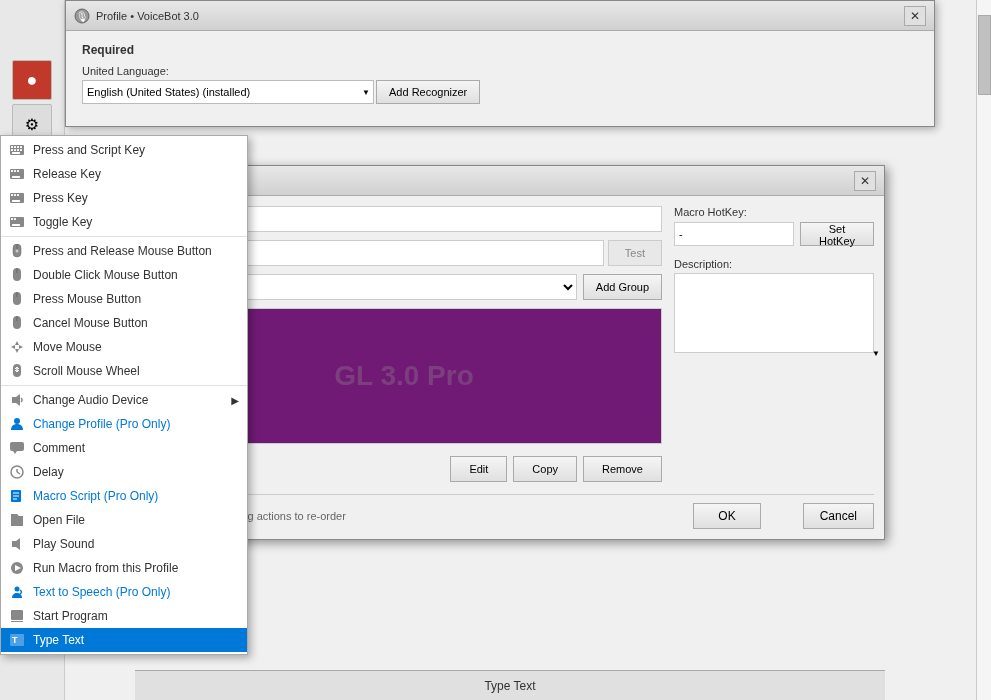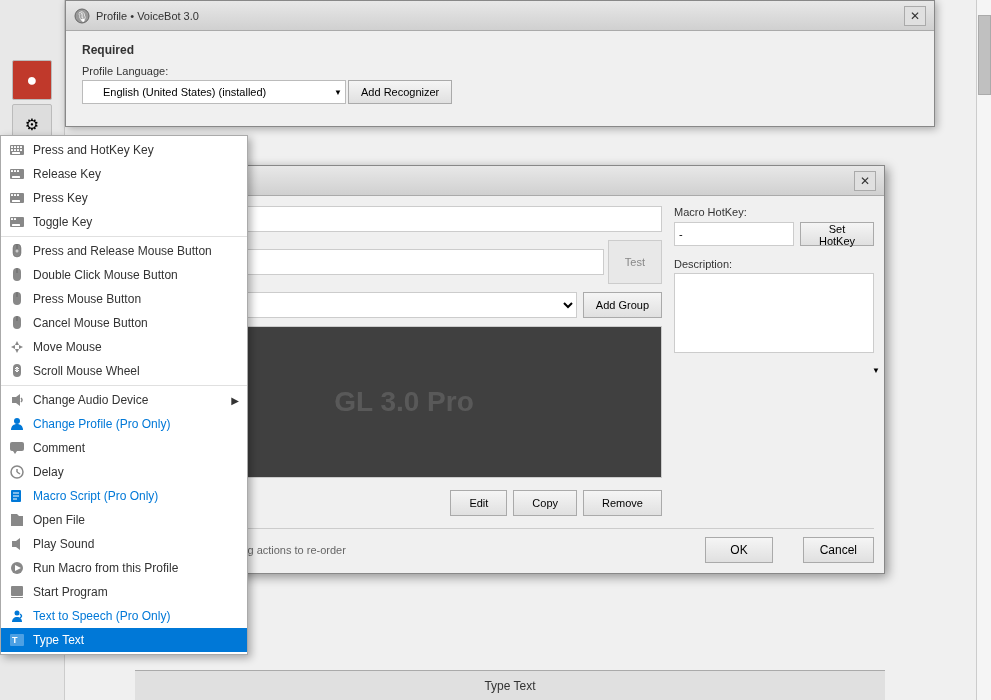--- a/index.html
+++ b/index.html
@@ -109,23 +109,23 @@
       align-items: center;
       justify-content: center;
       cursor: pointer;
       font-size: 11px;
     }
 
     .dropdown {
       height: 24px;
       border: 1px solid #bbb;
       background: white;
-      padding: 0 20px;
-      font-size: 11px;
-      width: 264px;
+      padding: 0 4px;
+      font-size: 11px;
+      width: 292px;
       appearance: none;
     }
 
     .dropdown-wrapper {
       position: relative;
       display: inline-block;
     }
 
     .dropdown-arrow {
       position: absolute;
@@ -278,21 +278,21 @@
     }
 
     .command-input-row {
       display: flex;
       align-items: center;
       gap: 4px;
       font-size: 11px;
     }
 
     .test-btn {
-      height: 44px;
+      height: 26px;
       padding: 0 16px;
       border: 1px solid #ccc;
       background: #e8e8e8;
       cursor: pointer;
       font-size: 11px;
       color: #888;
     }
 
     .group-row {
       display: flex;
@@ -313,22 +313,22 @@
       height: 26px;
       padding: 0 12px;
       border: 1px solid #aaa;
       background: linear-gradient(to bottom, #f5f5f5, #e0e0e0);
       cursor: pointer;
       font-size: 11px;
     }
 
     .actions-area {
       border: 1px solid #ccc;
-      background: #404040;
-      height: 152px;
+      background: #701a75;
+      height: 136px;
       position: relative;
     }
 
     .watermark {
       position: absolute;
       top: 50%;
       left: 50%;
       transform: translate(-50%, -50%);
       color: rgba(150,150,150,0.3);
       font-size: 28px;
@@ -394,21 +394,21 @@
     }
 
     .drag-hint {
       font-size: 11px;
       color: #666;
       margin-left: 8px;
     }
 
     .vb-footer-right {
       display: flex;
-      gap: 2px;
+      gap: 14px;
     }
 
     .ok-btn {
       height: 26px;
       padding: 0 24px;
       border: 1px solid #aaa;
       background: linear-gradient(to bottom, #f5f5f5, #e0e0e0);
       cursor: pointer;
       font-size: 12px;
     }
@@ -558,21 +558,21 @@
           <text x="8" y="12" text-anchor="middle" fill="white" font-size="10">🎙</text>
         </svg>
     </span>
     <span>Profile • VoiceBot 3.0</span>
     <div class="close-btn">✕</div>
   </div>
   <div class="profile-content">
     <div class="section-label">Required</div>
     <div class="form-row">
       <div class="field-group">
-        <div class="field-label">Profile Language:</div>
+        <div class="field-label">United Language:</div>
         <div class="field-row">
           <div class="dropdown-wrapper">
             <select class="dropdown">
               <option>English (United States) (installed)</option>
             </select>
             <span class="dropdown-arrow">▼</span>
           </div>
           <button class="btn">Add Recognizer</button>
         </div>
       </div>
@@ -653,21 +653,21 @@
           <rect x="4" y="1" width="2" height="2" fill="white" rx="0.5"></rect>
           <rect x="7" y="1" width="2" height="2" fill="white" rx="0.5"></rect>
           <rect x="10" y="1" width="2" height="2" fill="white" rx="0.5"></rect>
           <rect x="1" y="4" width="2" height="2" fill="white" rx="0.5"></rect>
           <rect x="4" y="4" width="2" height="2" fill="white" rx="0.5"></rect>
           <rect x="7" y="4" width="2" height="2" fill="white" rx="0.5"></rect>
           <rect x="10" y="4" width="2" height="2" fill="white" rx="0.5"></rect>
           <rect x="2" y="7" width="8" height="2" fill="white" rx="0.5"></rect>
         </svg>
     </span>
-    <span>Press and HotKey Key</span>
+    <span>Press and Script Key</span>
   </div>
   <div class="menu-item">
     <span class="menu-item-icon">
       <svg width="14" height="10" viewBox="0 0 14 10">
           <rect x="0" y="0" width="14" height="10" rx="1" fill="#888"></rect>
           <rect x="1" y="1" width="2" height="2" fill="white" rx="0.5"></rect>
           <rect x="4" y="1" width="2" height="2" fill="white" rx="0.5"></rect>
           <rect x="7" y="1" width="2" height="2" fill="white" rx="0.5"></rect>
           <rect x="2" y="7" width="8" height="2" fill="white" rx="0.5"></rect>
         </svg>
@@ -825,39 +825,39 @@
   </div>
   <div class="menu-item">
     <span class="menu-item-icon">
       <svg width="14" height="14" viewBox="0 0 14 14">
           <circle cx="7" cy="7" r="6" fill="#888"></circle>
           <polygon points="5,4 11,7 5,10" fill="white"></polygon>
         </svg>
     </span>
     <span>Run Macro from this Profile</span>
   </div>
-  <div class="menu-item">
-    <span class="menu-item-icon">
-      <svg width="14" height="14" viewBox="0 0 14 14">
-          <rect x="1" y="1" width="12" height="10" rx="1" fill="#888"></rect>
-          <rect x="1" y="12" width="12" height="1" fill="#888"></rect>
-        </svg>
-    </span>
-    <span>Start Program</span>
-  </div>
   <div class="menu-item blue-text">
     <span class="menu-item-icon">
       <svg width="14" height="14" viewBox="0 0 14 14">
           <circle cx="7" cy="4" r="2.5" fill="#0078d7"></circle>
           <path d="M2 13c0-3 2-5 5-5s5 2 5 5" fill="#0078d7"></path>
           <path d="M10 5Q13 7 10 9" fill="none" stroke="#0078d7" stroke-width="1.5"></path>
         </svg>
     </span>
     <span>Text to Speech (Pro Only)</span>
   </div>
+  <div class="menu-item">
+    <span class="menu-item-icon">
+      <svg width="14" height="14" viewBox="0 0 14 14">
+          <rect x="1" y="1" width="12" height="10" rx="1" fill="#888"></rect>
+          <rect x="1" y="12" width="12" height="1" fill="#888"></rect>
+        </svg>
+    </span>
+    <span>Start Program</span>
+  </div>
   <div class="menu-item highlighted">
     <span class="menu-item-icon">
       <svg width="14" height="12" viewBox="0 0 14 12">
           <rect x="0" y="0" width="14" height="12" rx="1" fill="white" opacity="0.3"></rect>
           <text x="2" y="9" fill="white" font-size="9" font-weight="bold">T</text>
         </svg>
     </span>
     <span>Type Text</span>
   </div>
 </div>

